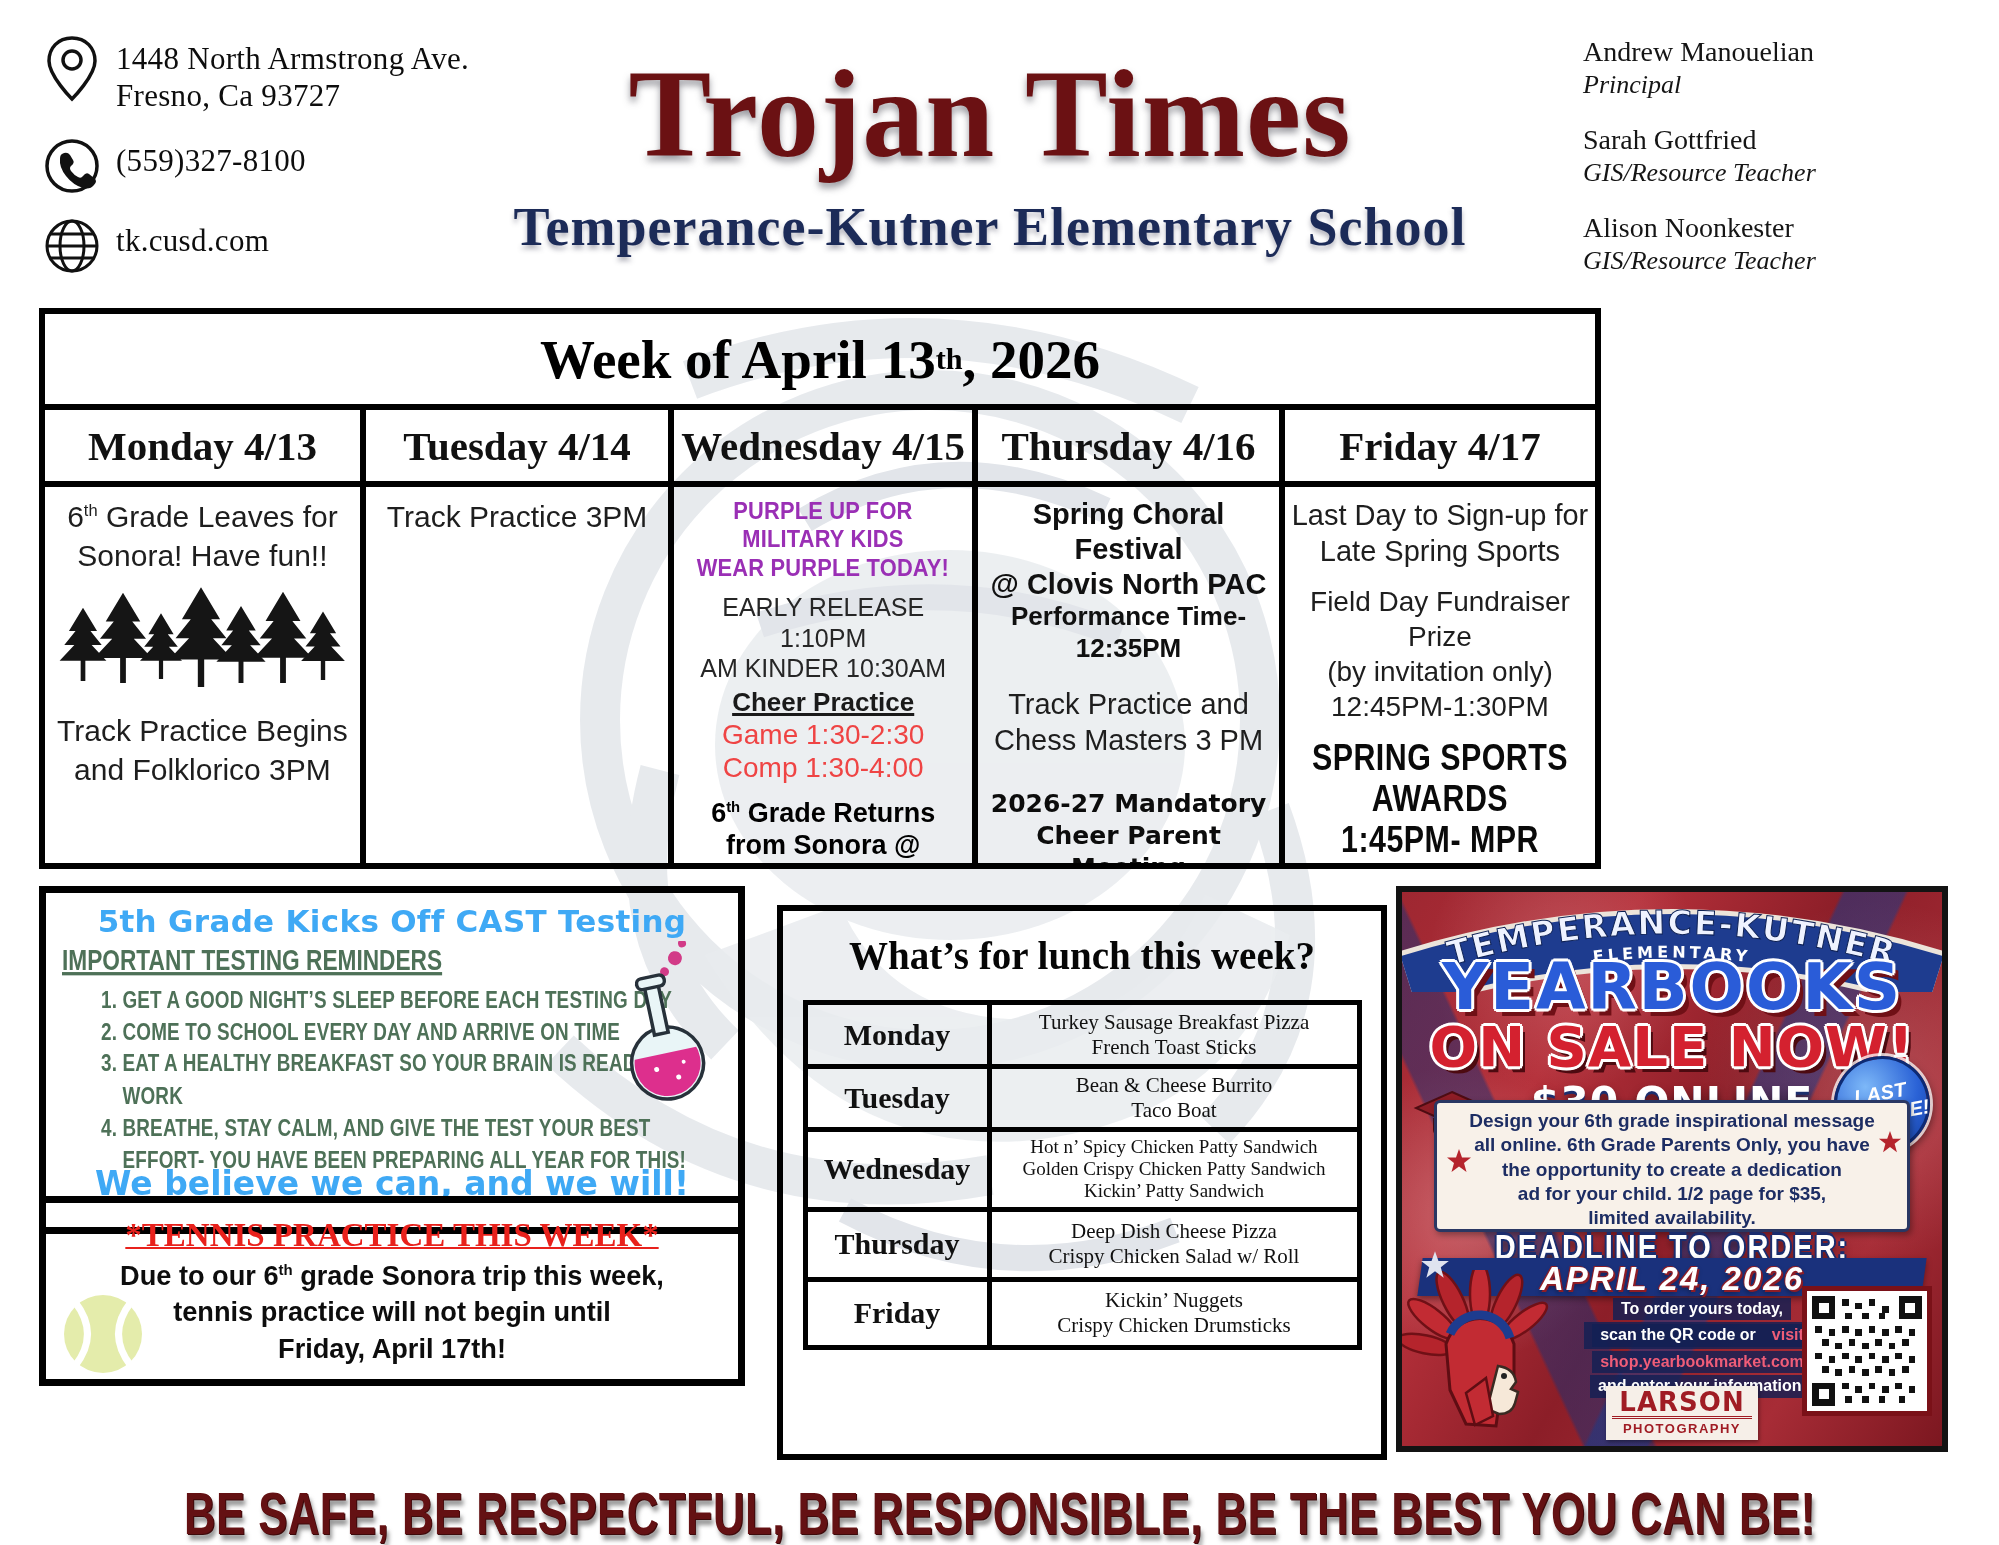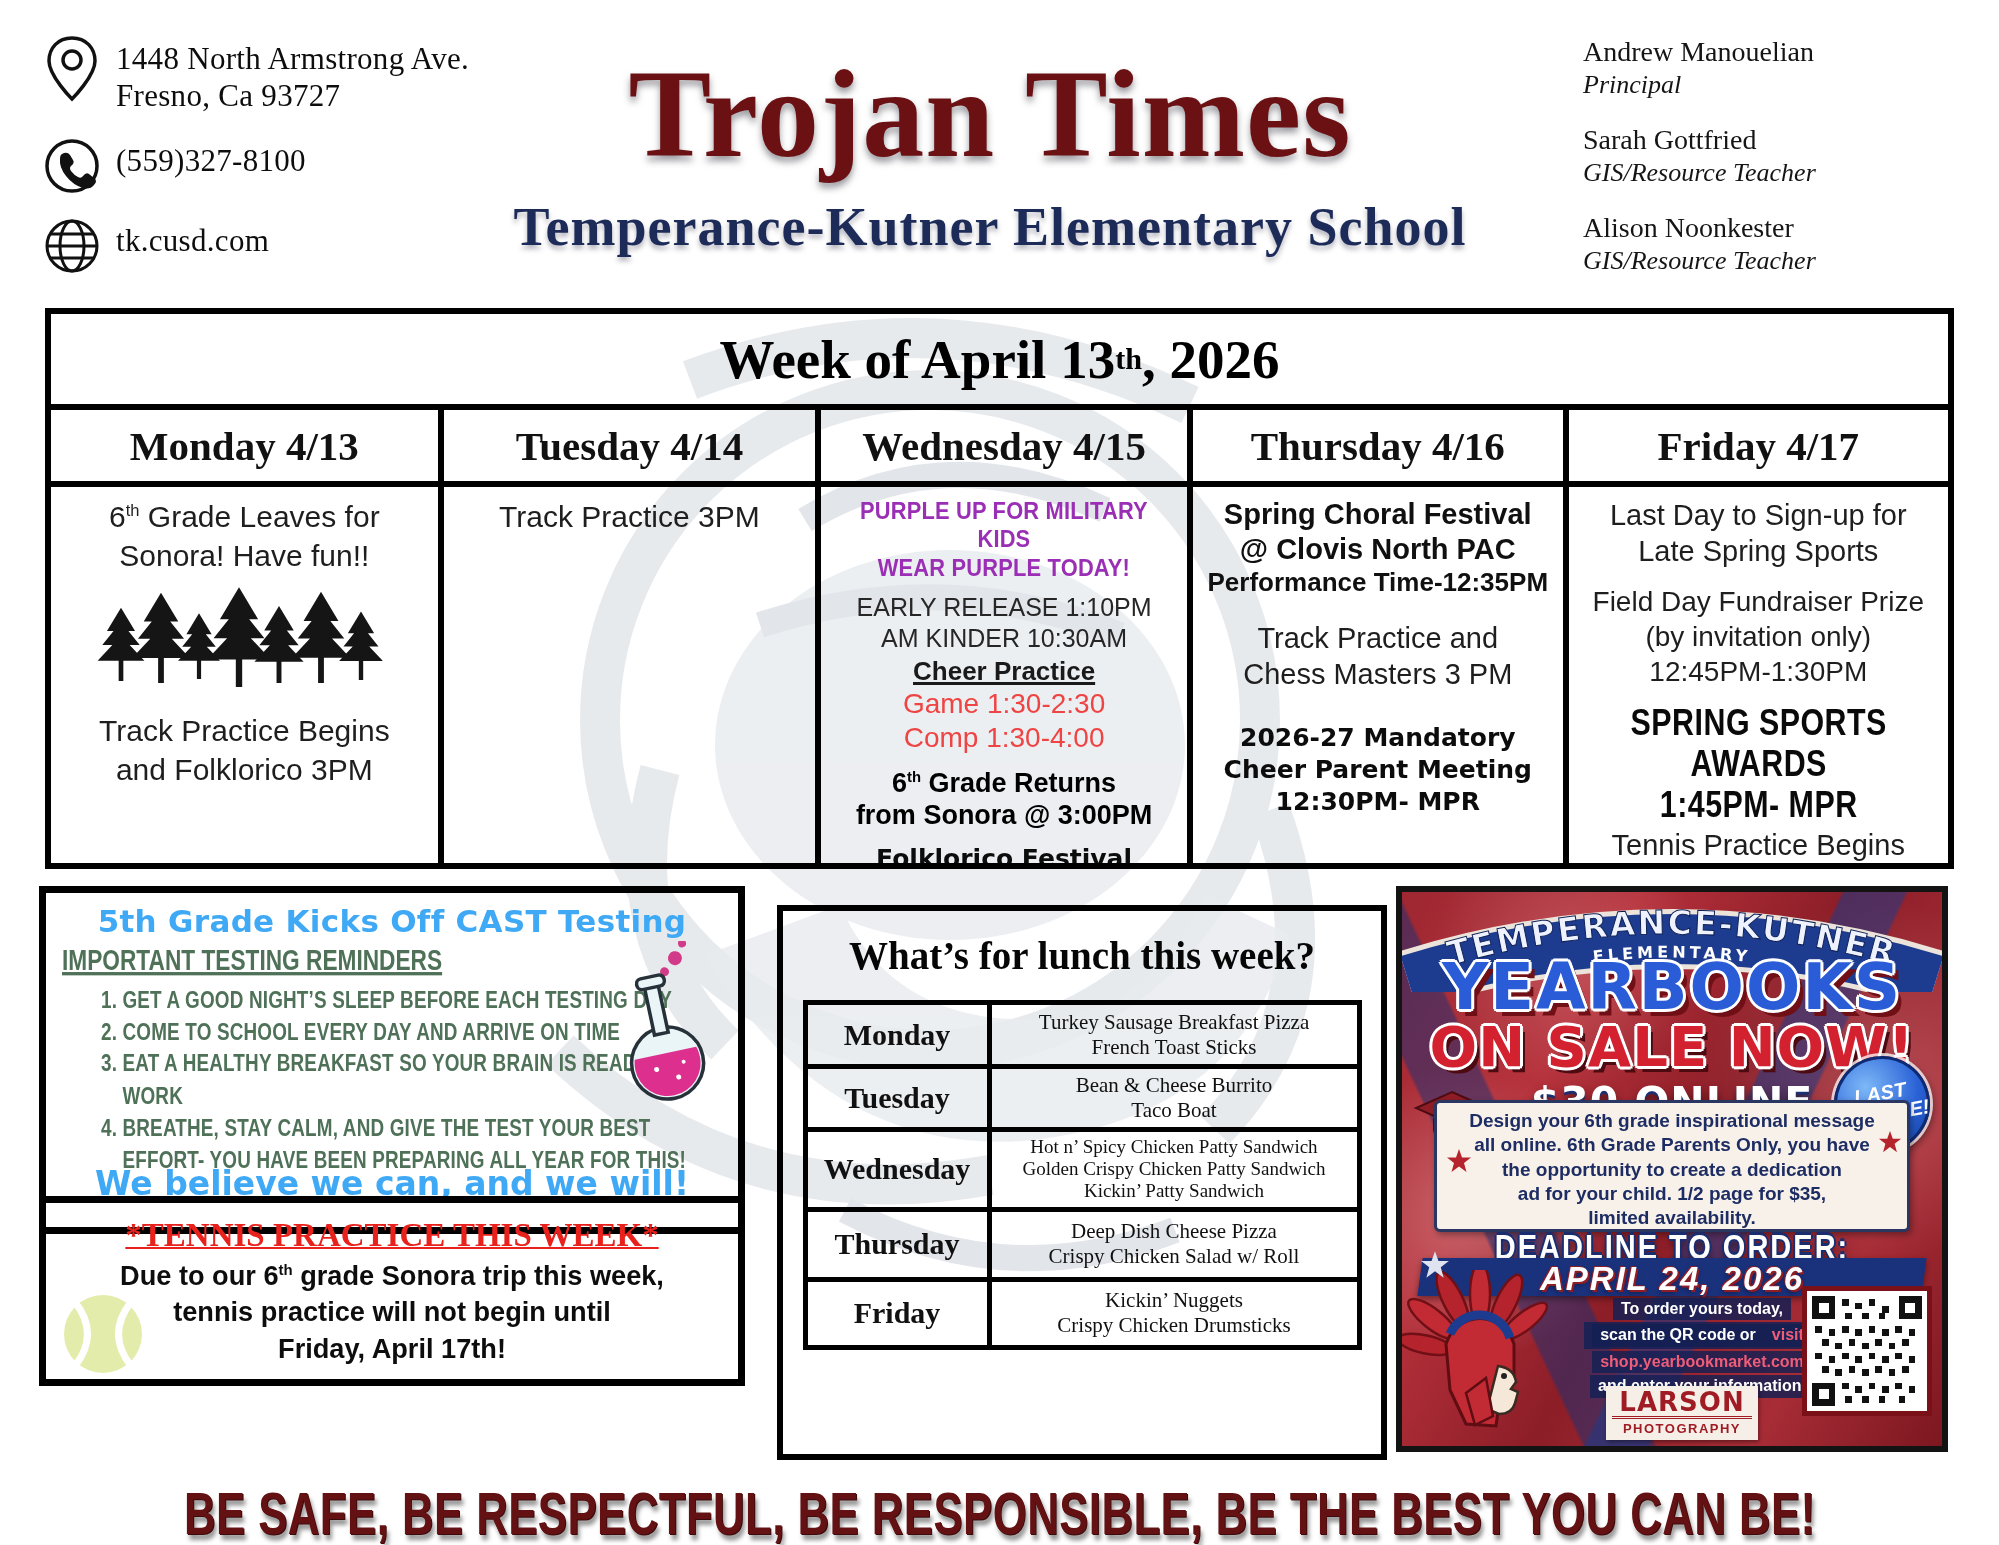--- a/index.html
+++ b/index.html
@@ -15,21 +15,21 @@
   .cicon{flex:0 0 64px;display:flex;justify-content:center}
   .ctext{margin-left:12px;font-family:"Liberation Serif",serif;font-size:31px;line-height:1.2;color:#0d0d0d;letter-spacing:.3px;padding-top:4px}
   .mast{left:400px;top:50px;width:1180px;text-align:center}
   .mast-title{font-family:"Liberation Serif",serif;font-weight:bold;font-size:124px;line-height:1.05;color:#6b1113;letter-spacing:1px;text-shadow:0 5px 7px rgba(70,70,80,.55)}
   .mast-sub{margin-top:16px;font-family:"Liberation Serif",serif;font-weight:bold;font-size:54px;color:#1c2b58;letter-spacing:1px;text-shadow:0 4px 5px rgba(90,90,110,.45)}
   .staff{right:46px;top:34px;width:370px;text-align:left;font-family:"Liberation Serif",serif;color:#151515}
   .stname{font-size:28px;line-height:1.25}
   .strole{font-size:26px;font-style:italic;line-height:1.2;margin-bottom:22px}
 
   
-  .calendar{left:45px;top:308px;width:1909px;height:561px;border:6px solid #000}
+  .calendar{left:39px;top:308px;width:1562px;height:561px;border:6px solid #000}
   .cal-week{height:96px;border-bottom:6px solid #000;display:flex;align-items:center;justify-content:center;font-family:"Liberation Serif",serif;font-weight:bold;font-size:55px;color:#000}
   .cal-week sup{font-size:55%;line-height:0}
   .cols{display:grid;grid-template-columns:20.7% 19.9% 19.6% 19.8% 20%}
   .cal-head{height:77px;border-bottom:6px solid #000}
   .cal-head>div{display:flex;align-items:center;justify-content:center;font-family:"Liberation Serif",serif;font-weight:bold;font-size:41px;border-right:6px solid #000}
   .cal-head>div:last-child,.cal-body>div:last-child{border-right:none}
   .cal-body{height:376px}
   .cal-body>div{border-right:6px solid #000;text-align:center;padding:10px 6px 0;overflow:hidden;position:relative}
   .t30{font-size:30px;line-height:1.3;color:#1e1e1e}
   .mon-trees{margin:6px auto 0;display:block}

